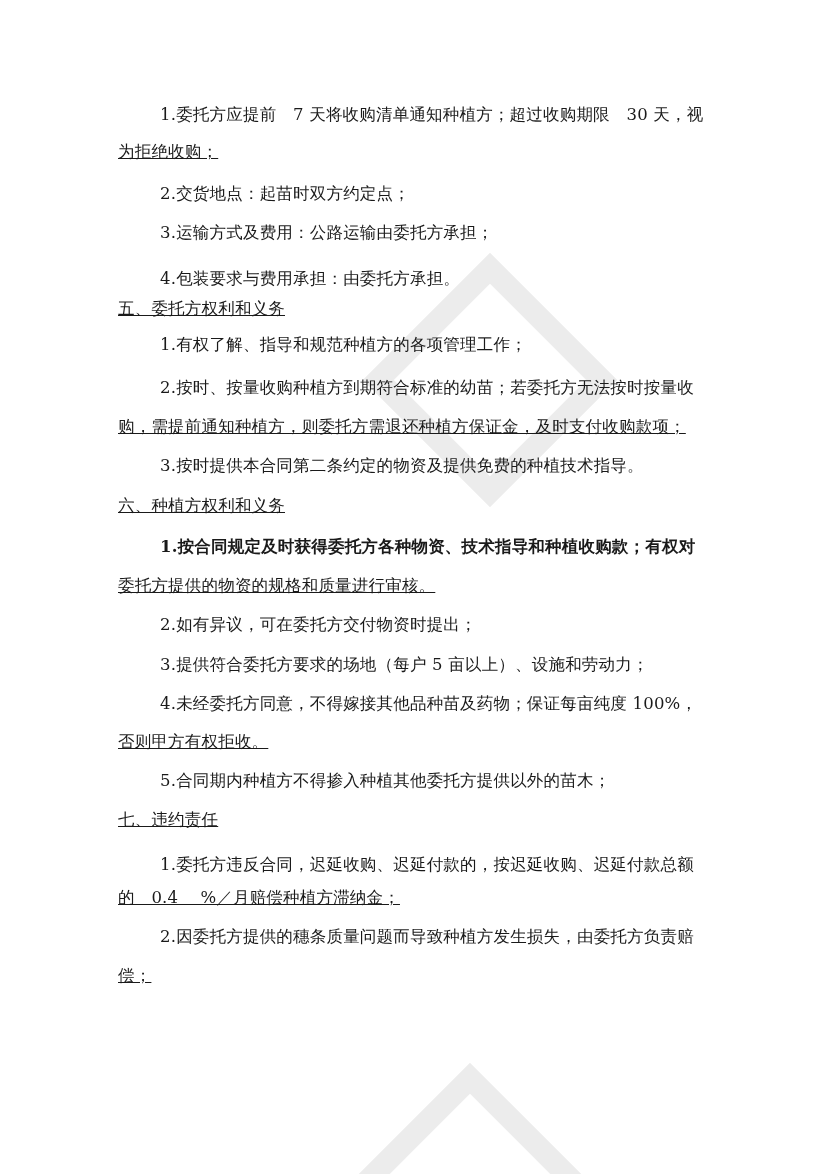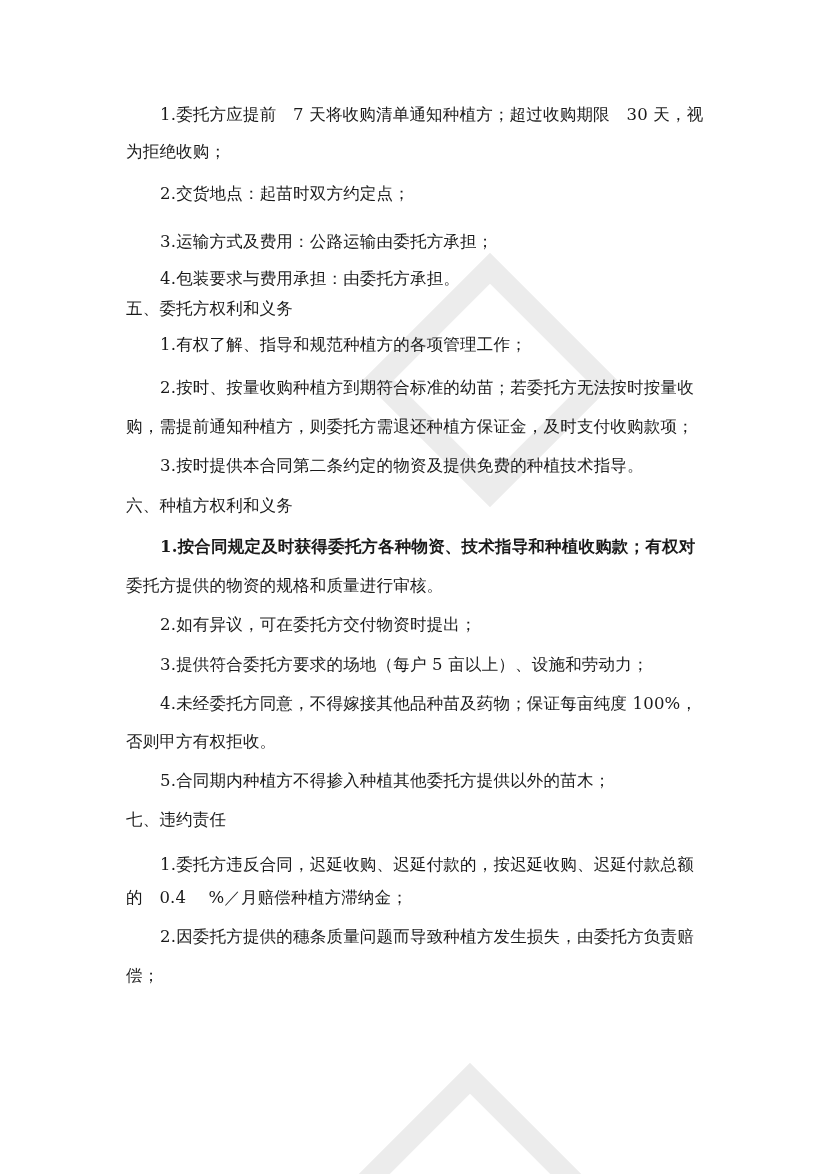--- a/index.html
+++ b/index.html
@@ -3,38 +3,38 @@
   <meta charset="utf-8">
   <style>
     html, body { margin: 0; padding: 0; background: #ffffff; }
     body { width: 830px; height: 1174px; position: relative; overflow: hidden;
            font-family: "DejaVu Serif", "Liberation Serif", serif; color: #1a1a1a; }
     .page { position: absolute; left: 0; top: 0; width: 684px; height: 1174px; background: #fff; }
     .watermark { position: absolute; pointer-events: none; opacity: 0.07; }
     .wm-shape { width: 180px; height: 180px; border: 22px solid #000; transform: rotate(45deg); box-sizing: border-box; }
     .line { position: absolute; font-size: 16.5px; white-space: nowrap; letter-spacing: 0.2px; }
     .indent { left: 160px; }
-    .flush { left: 126px; }
+    .flush { left: 118px; text-decoration: underline; }
   </style>
 </head>
 <body>
 
 <div class="page">
   <div class="watermark" style="left:400px; top:290px;">
       <div class="wm-shape"></div>
     </div>
   <div class="watermark" style="left:380px; top:1100px;">
       <div class="wm-shape"></div>
     </div>
 
   <div id="lines">
       <div class="line indent" style="top: 104px;">1.委托方应提前　7 天将收购清单通知种植方；超过收购期限　30 天，视</div>
       <div class="line flush" style="top: 141px;">为拒绝收购；</div>
       <div class="line indent" style="top: 183px;">2.交货地点：起苗时双方约定点；</div>
-      <div class="line indent" style="top: 231px; text-align: center;">3.运输方式及费用：公路运输由委托方承担；</div>
+      <div class="line indent" style="top: 222px; text-align: center;">3.运输方式及费用：公路运输由委托方承担；</div>
       <div class="line indent" style="top: 268px;">4.包装要求与费用承担：由委托方承担。</div>
       <div class="line flush" style="top: 298px;">五、委托方权利和义务</div>
       <div class="line indent" style="top: 334px;">1.有权了解、指导和规范种植方的各项管理工作；</div>
       <div class="line indent" style="top: 377px;">2.按时、按量收购种植方到期符合标准的幼苗；若委托方无法按时按量收</div>
       <div class="line flush" style="top: 416px; text-align: right;">购，需提前通知种植方，则委托方需退还种植方保证金，及时支付收购款项；</div>
       <div class="line indent" style="top: 455px;">3.按时提供本合同第二条约定的物资及提供免费的种植技术指导。</div>
       <div class="line flush" style="top: 495px;">六、种植方权利和义务</div>
       <div class="line indent" style="top: 536px; font-weight: bold;">1.按合同规定及时获得委托方各种物资、技术指导和种植收购款；有权对</div>
       <div class="line flush" style="top: 575px;">委托方提供的物资的规格和质量进行审核。</div>
       <div class="line indent" style="top: 614px;">2.如有异议，可在委托方交付物资时提出；</div>

